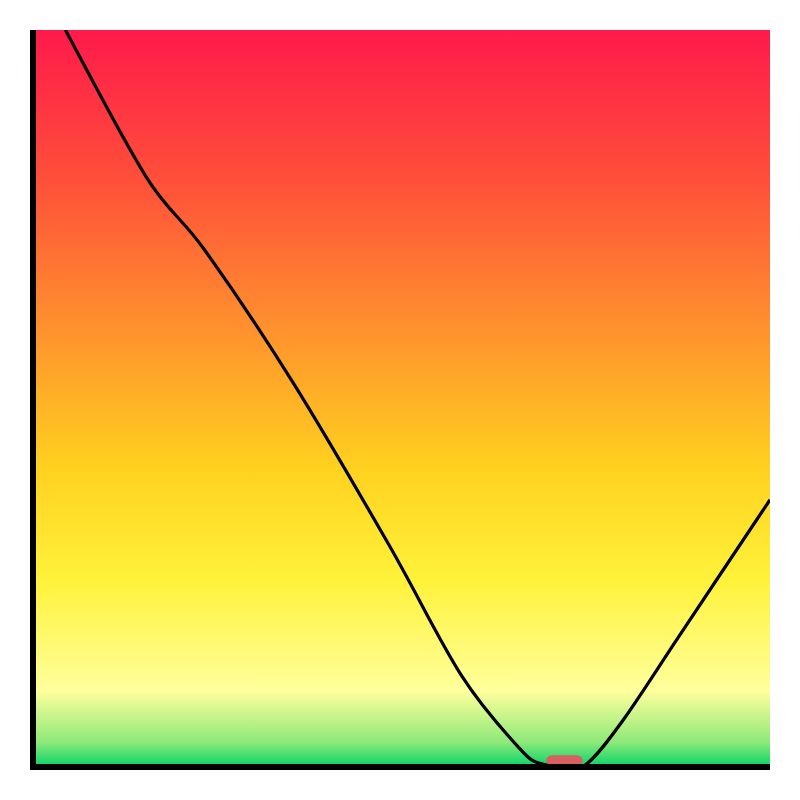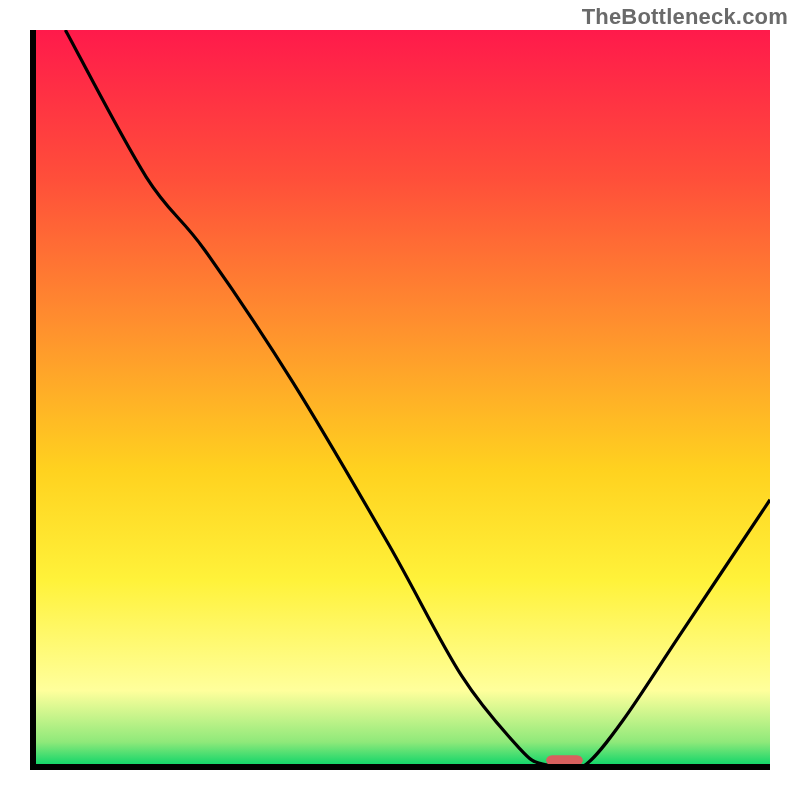--- a/index.html
+++ b/index.html
@@ -43,21 +43,20 @@
     height: 734px;
     position: absolute;
     left: 0;
     top: 0;
   }
 </style>
 </head>
 <body>
 
 <div class="container">
-  <div class="watermark">TheBottleneck.com</div>
 
   <div class="plot-frame">
     <svg class="chart" viewBox="0 0 734 734" preserveAspectRatio="none">
       <defs>
         <linearGradient id="bg-grad" x1="0" y1="0" x2="0" y2="1">
             <stop offset="0%" stop-color="#ff1a4b"></stop>
             <stop offset="20%" stop-color="#ff4e3a"></stop>
             <stop offset="40%" stop-color="#ff8f2e"></stop>
             <stop offset="60%" stop-color="#ffd21f"></stop>
             <stop offset="75%" stop-color="#fff23a"></stop>

